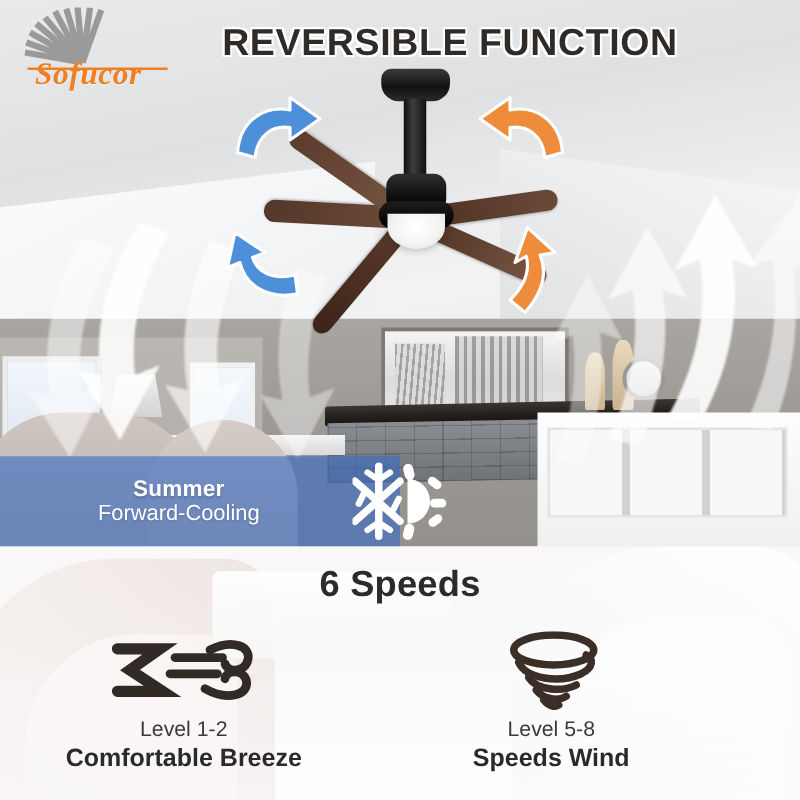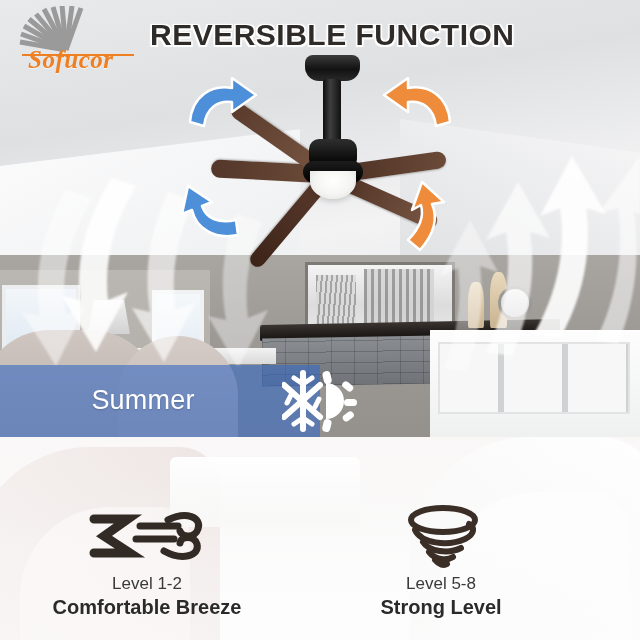--- a/index.html
+++ b/index.html
@@ -247,22 +247,22 @@
     padding-right: 34px;
   }
   .band-winter {
     background: rgba(233,133,56,0.66);
     justify-content: center;
     padding-left: 34px;
   }
   .band-text { text-align: center; line-height: 1.02; }
   .band-title {
     color: #ffffff;
-    font-size: 27px;
-    font-weight: normal;
+    font-size: 18px;
+    font-weight: bold;
     letter-spacing: .2px;
     text-shadow: 0 1px 2px rgba(0,0,0,.18);
   }
   .band-sub {
     color: #ffffff;
     font-size: 17.5px;
     font-weight: normal;
     margin-top: 1px;
     text-shadow: 0 1px 2px rgba(0,0,0,.18);
   }
@@ -310,21 +310,21 @@
     font-size: 20px;
     font-weight: bold;
     color: #2a2a2a;
     margin-top: 2px;
   }
 
   
   .title {
     position: absolute;
     left: 150px; top: 18px; width: 420px;
-    text-align: left;
+    text-align: center;
     font-size: 30px;
     font-weight: bold;
     color: #2f2b29;
     letter-spacing: .5px;
     text-shadow:
       -1.5px -1.5px 0 #fff, 1.5px -1.5px 0 #fff,
       -1.5px 1.5px 0 #fff, 1.5px 1.5px 0 #fff,
       0 0 4px rgba(255,255,255,.9);
   }
   .logo { position: absolute; left: 8px; top: 6px; width: 132px; height: 52px; }
@@ -453,20 +453,21 @@
     <div class="logo-word">Sofucor</div>
     <div class="logo-rule"></div>
   </div>
 
   <div class="title">REVERSIBLE FUNCTION</div>
 
   <div class="band">
     <div class="band-half band-summer">
       <div class="band-text">
         <div class="band-title">Summer</div>
+        <div class="band-sub">Forward-Cooling</div>
       </div>
     </div>
   </div>
 
   <div class="band-icon">
     <svg width="76" height="64" viewBox="0 0 76 64">
 
       <g stroke="#ffffff" stroke-width="6" stroke-linecap="round" fill="none">
         <line x1="21" y1="4" x2="21" y2="60"></line>
         <line x1="2" y1="16" x2="38" y2="48"></line>
@@ -485,20 +486,21 @@
         <path d="M44 14 A 18 18 0 0 1 44 50 Z"></path>
         <rect x="41" y="2" width="8" height="13" rx="4" transform="rotate(-14 45 8)"></rect>
         <rect x="60" y="14" width="12" height="7" rx="3.5" transform="rotate(38 66 17)"></rect>
         <rect x="62" y="30" width="13" height="7" rx="3.5"></rect>
         <rect x="60" y="44" width="12" height="7" rx="3.5" transform="rotate(-36 66 47)"></rect>
         <rect x="41" y="50" width="8" height="13" rx="4" transform="rotate(14 45 56)"></rect>
       </g>
     </svg>
   </div>
 
+  <div class="speeds-title">6 Speeds</div>
 
   <div class="speed-cards">
 
     <div class="speed-card">
       <div class="speed-icon">
         <svg width="130" height="56" viewBox="0 0 130 56">
           <g fill="none" stroke="#322a24" stroke-width="7" stroke-linecap="round">
             <path d="M12 10 L 46 10 L 22 27 L 48 44 L 12 44" stroke-width="9" stroke-linejoin="miter"></path>
             <line x1="58" y1="17" x2="96" y2="17"></line>
             <line x1="54" y1="30" x2="92" y2="30"></line>
@@ -518,18 +520,18 @@
           <g fill="none" stroke="#3a2e26" stroke-width="6" stroke-linecap="round">
             <ellipse cx="52" cy="15" rx="32" ry="12"></ellipse>
             <path d="M24 25 C 30 38, 56 42, 74 34 C 84 29, 84 22, 78 19"></path>
             <path d="M32 37 C 38 47, 58 49, 70 43"></path>
             <path d="M38 47 C 44 55, 56 56, 62 52"></path>
             <path d="M44 55 C 48 60, 53 61, 56 59"></path>
           </g>
         </svg>
       </div>
       <div class="speed-level">Level 5-8</div>
-      <div class="speed-name">Strong Level</div>
+      <div class="speed-name">Speeds Wind</div>
     </div>
 
   </div>
 
 </div>
 
 </body></html>

